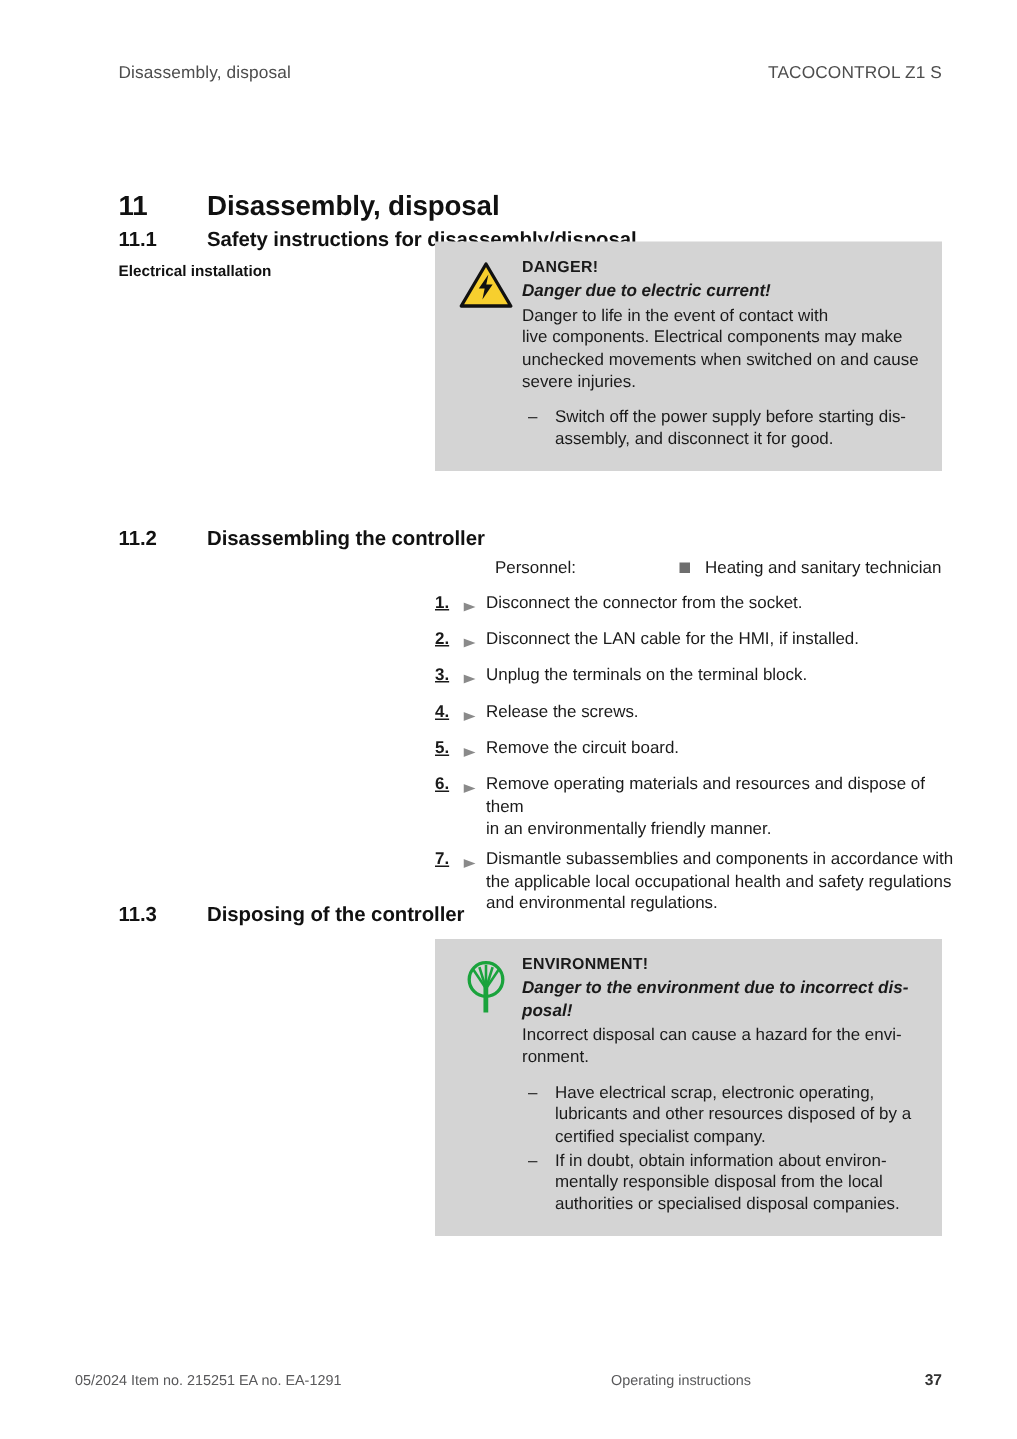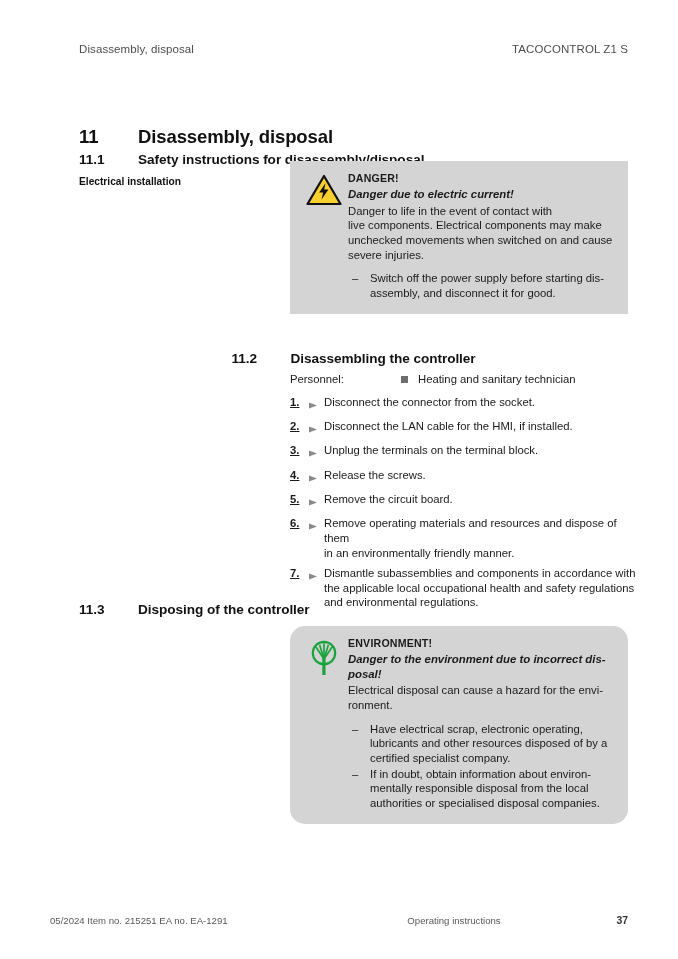--- a/index.html
+++ b/index.html
@@ -58,21 +58,21 @@
     right: 50px;
     display: flex;
     align-items: baseline;
     font-weight: bold;
     font-size: 13.6px;
     color: #111;
     letter-spacing: -0.05px;
   }
   .h2-row .num { width: 59px; flex: none; }
   #h2-1 { top: 152px; }
-  #h2-2 { top: 351px; justify-content: center; }
+  #h2-2 { top: 351px; }
   #h2-3 { top: 602px; }
 
   .margin-label {
     position: absolute;
     left: 79px;
     top: 176px;
     width: 200px;
     font-size: 10.2px;
     font-weight: bold;
     color: #111;
@@ -83,21 +83,21 @@
     position: absolute;
     left: 290px;
     width: 338px;
     background: #d4d4d4;
     box-sizing: border-box;
     padding: 11px 10px 12px 10px;
     display: flex;
     align-items: flex-start;
   }
   #notice-danger { top: 161px; }
-  #notice-env { top: 626px; border-radius: 15px; }
+  #notice-env { top: 626px; }
 
   .notice-icon {
     flex: none;
     width: 48px;
     display: flex;
     justify-content: center;
     padding-top: 2px;
   }
   .notice-body {
     flex: 1 1 auto;
@@ -141,21 +141,21 @@
   .personnel {
     position: absolute;
     top: 373px;
     left: 290px;
     right: 50px;
     font-size: 11.3px;
     display: flex;
     align-items: baseline;
     color: #1a1a1a;
   }
-  .personnel .plabel { width: 111px; flex: none; }
+  .personnel .plabel { width: 123px; flex: none; margin-left: 40px; }
   .personnel .sq {
     flex: none;
     width: 17px;
     display: inline-flex;
     align-items: center;
   }
   .sq-glyph {
     display: inline-block;
     width: 7px;
     height: 7px;
@@ -380,21 +380,21 @@
         <path d="M17 20 L25.4 7.5" stroke="#1aa33c" stroke-width="1.7" fill="none"></path>
       </svg>
     </div>
     <div class="notice-body">
       <div class="notice-kind">ENVIRONMENT!</div>
       <div class="notice-head">
         <span class="ln">Danger to the environment due to incorrect dis-</span>
         <span class="ln">posal!</span>
       </div>
       <div class="notice-text">
-        <span class="ln">Electrical disposal can cause a hazard for the envi-</span>
+        <span class="ln">Incorrect disposal can cause a hazard for the envi-</span>
         <span class="ln">ronment.</span>
       </div>
       <div class="dash-list">
         <div class="dash-item">
           <span class="dash">–</span>
           <span class="dtext">
             <span class="ln">Have electrical scrap, electronic operating,</span>
             <span class="ln">lubricants and other resources disposed of by a</span>
             <span class="ln">certified specialist company.</span>
           </span>

